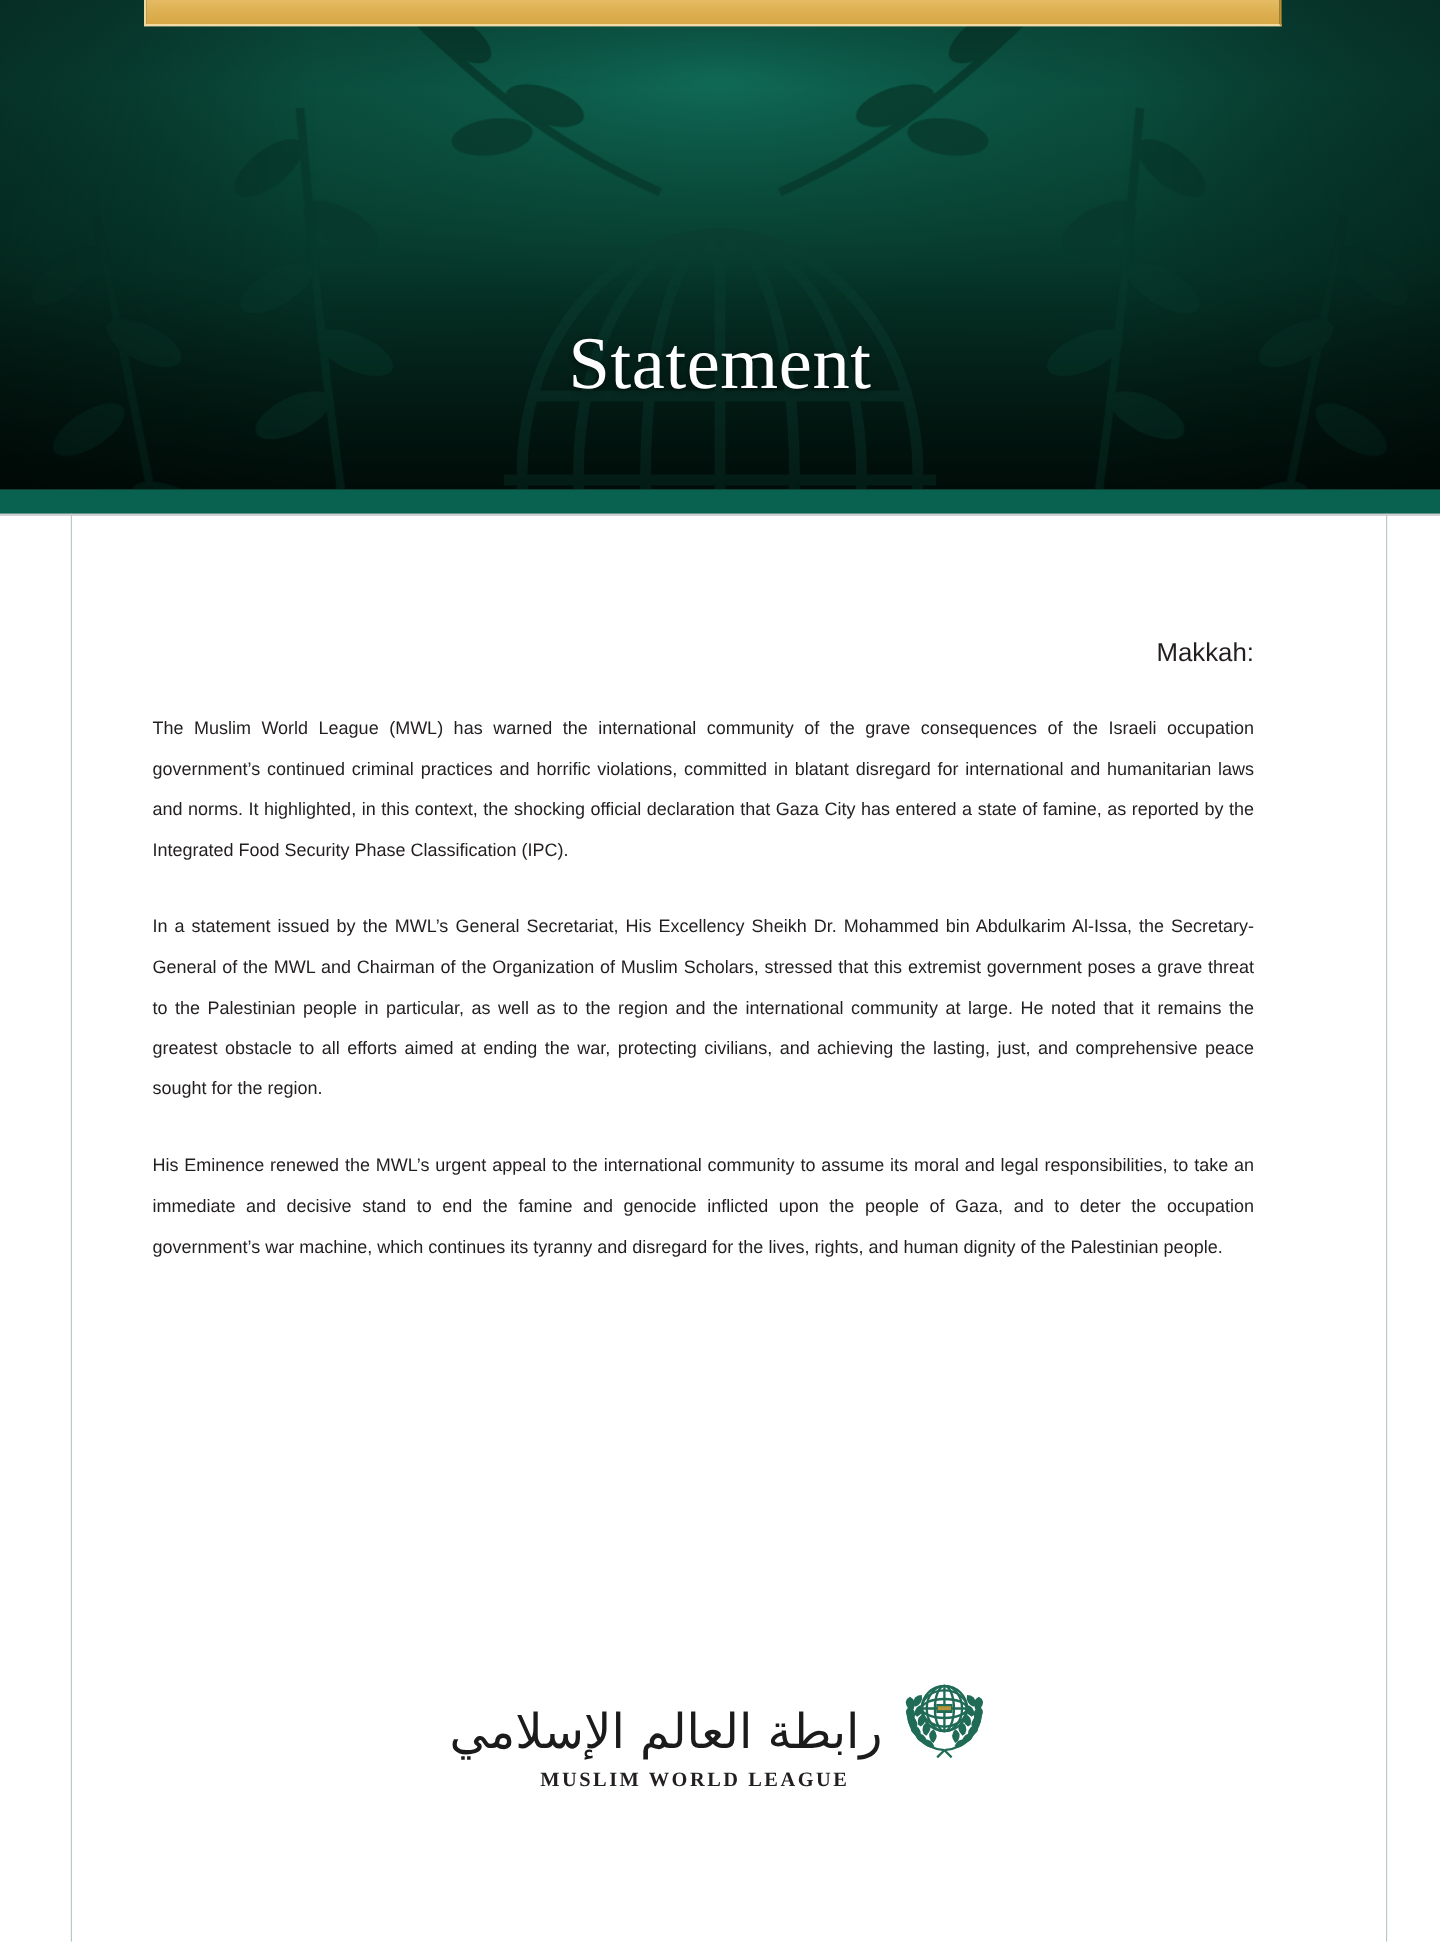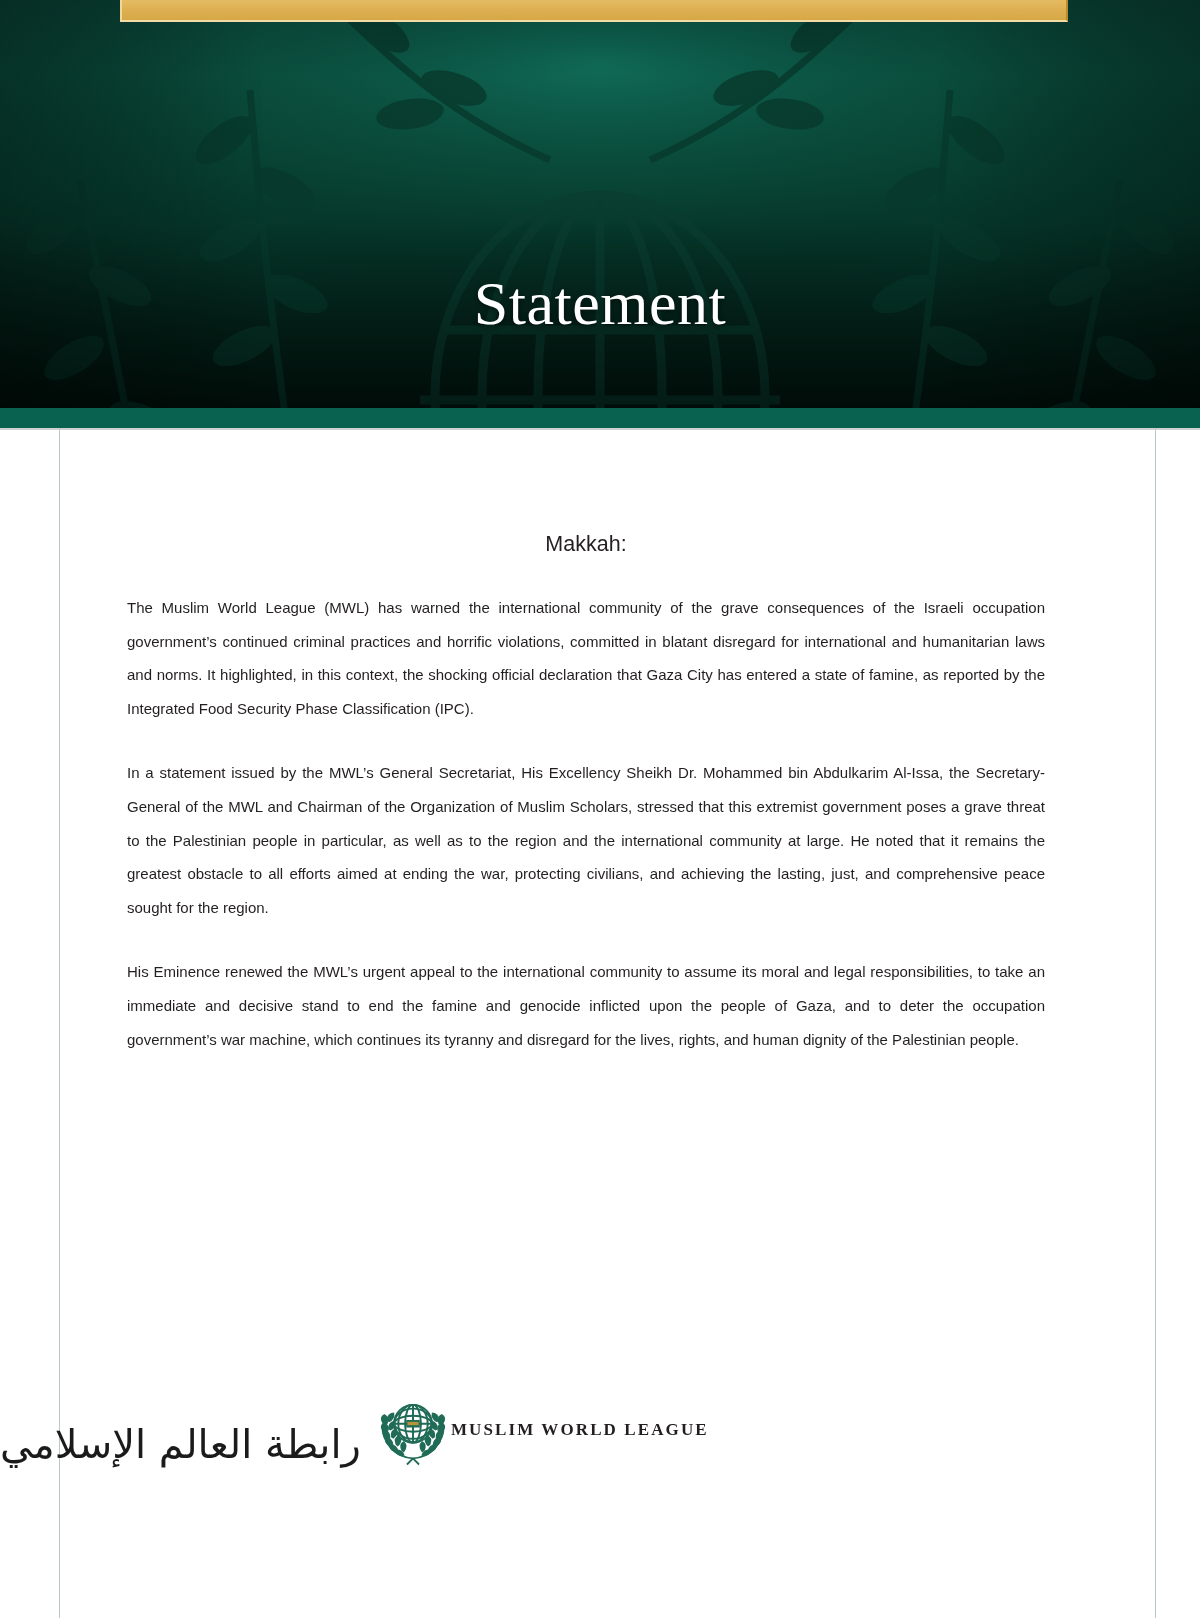--- a/index.html
+++ b/index.html
@@ -128,21 +128,21 @@
     left: 127px;
     top: 530px;
     width: 918px;
   }
 
   .dateline {
     font-size: 21.5px;
     line-height: 1.35;
     color: #231f20;
     margin: 0 0 32px 0;
-    text-align: center;
+    text-align: right;
     font-weight: 400;
   }
 
   .para {
     font-size: 15px;
     line-height: 33.6px;
     color: #231f20;
     margin: 0 0 31px 0;
     text-align: justify;
     text-justify: inter-word;
@@ -151,21 +151,21 @@
   }
   .para:last-child { margin-bottom: 0; }
 
   
   .logo-block {
     position: absolute;
     left: 0;
     top: 1386px;
     width: 1200px;
     display: flex;
-    flex-direction: row;
+    flex-direction: column;
     align-items: center;
   }
   .logo-row {
     display: flex;
     align-items: flex-end;
     justify-content: center;
     gap: 14px;
   }
   .logo-arabic {
     font-family: "DejaVu Sans", sans-serif;

